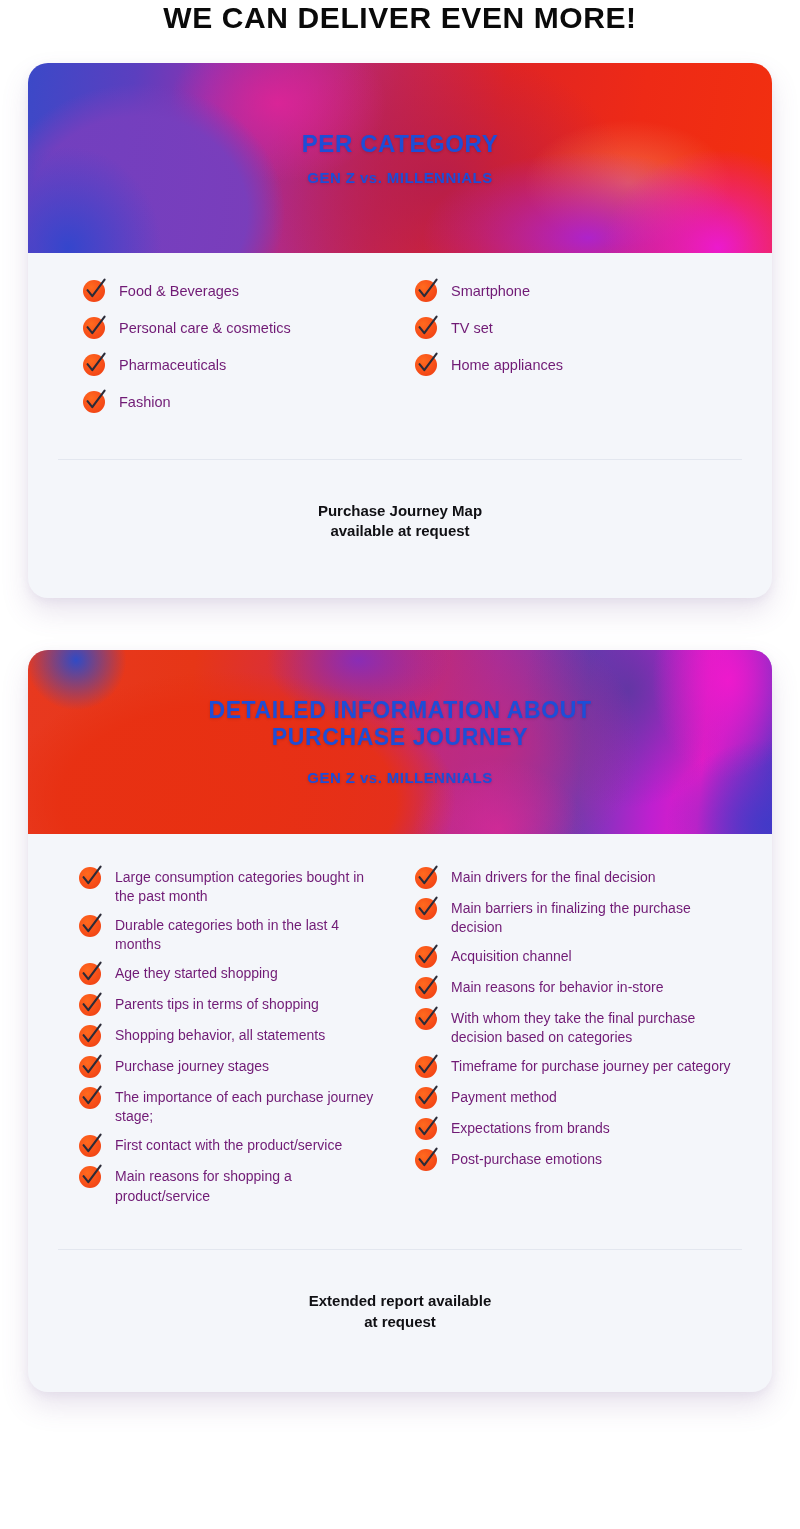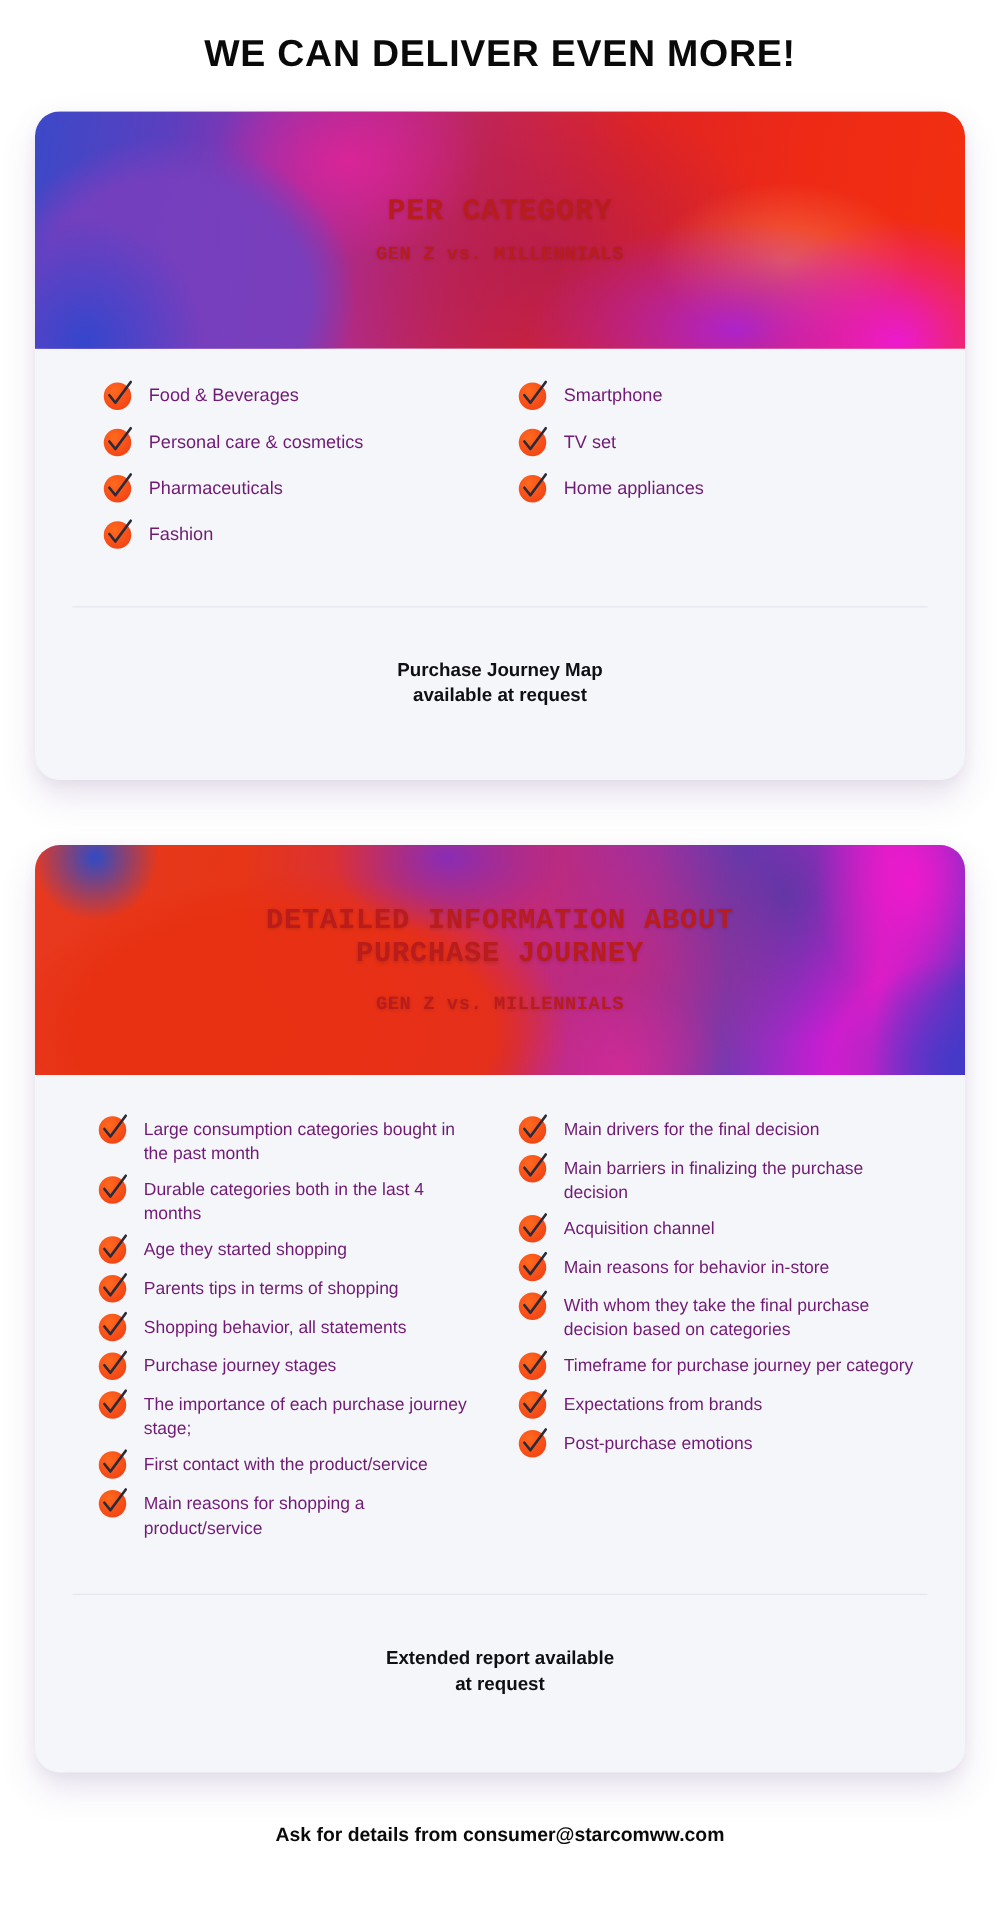--- a/index.html
+++ b/index.html
@@ -20,21 +20,20 @@
     padding: 0;
   }
 
   
   .page-title {
     text-align: center;
     font-size: 30px;
     font-weight: 700;
     letter-spacing: 0.6px;
     color: #0a0a0a;
-    padding-top: 26px;
     padding-bottom: 0;
     line-height: 1.2;
   }
 
   
   .card {
     position: relative;
     margin: 0 28px;
     border-radius: 20px;
     background: #f4f6fa;
@@ -169,23 +168,22 @@
   .b2-blob-h {
     background: radial-gradient(ellipse 110px 90px at 470px 180px,
       rgba(224, 40, 150, 0.7) 0%,
       rgba(224, 40, 150, 0) 78%);
   }
 
   .banner-text {
     position: relative;
     z-index: 2;
     text-align: center;
-    color: #b91c1c;
+    color: #1d4ed8;
     width: 100%;
-    font-family: Liberation Mono, monospace;
   }
   .banner-title {
     font-size: 24px;
     font-weight: 700;
     letter-spacing: 0.6px;
     line-height: 1.18;
     text-shadow: 0 1px 3px rgba(0,0,0,0.14);
   }
   #banner-2 .banner-title { font-size: 23px; }
   .banner-sub {
@@ -551,20 +549,29 @@
             </span>
             <span class="check-label">Timeframe for purchase journey per category</span>
           </div>
           <div class="check-item">
             <span class="check-icon">
               <span class="disc"></span>
               <svg viewBox="0 0 26 26">
                   <path d="M5.5 13.2 L10.3 19.2 L22.6 2.6" fill="none" stroke="#2b2b38" stroke-width="2.1" stroke-linecap="round" stroke-linejoin="round"></path>
                 </svg>
             </span>
+            <span class="check-label">Payment method</span>
+          </div>
+          <div class="check-item">
+            <span class="check-icon">
+              <span class="disc"></span>
+              <svg viewBox="0 0 26 26">
+                  <path d="M5.5 13.2 L10.3 19.2 L22.6 2.6" fill="none" stroke="#2b2b38" stroke-width="2.1" stroke-linecap="round" stroke-linejoin="round"></path>
+                </svg>
+            </span>
             <span class="check-label">Expectations from brands</span>
           </div>
           <div class="check-item">
             <span class="check-icon">
               <span class="disc"></span>
               <svg viewBox="0 0 26 26">
                   <path d="M5.5 13.2 L10.3 19.2 L22.6 2.6" fill="none" stroke="#2b2b38" stroke-width="2.1" stroke-linecap="round" stroke-linejoin="round"></path>
                 </svg>
             </span>
             <span class="check-label">Post-purchase emotions</span>
@@ -576,15 +583,14 @@
 
     <div class="divider"></div>
 
     <div class="card-footer">
       <div>Extended report available</div>
       <div>at request</div>
     </div>
 
   </section>
 
-  <div class="bottom-note">Ask for details from consumer@starcomww.com</div>
 
 </div>
 
 </body></html>

